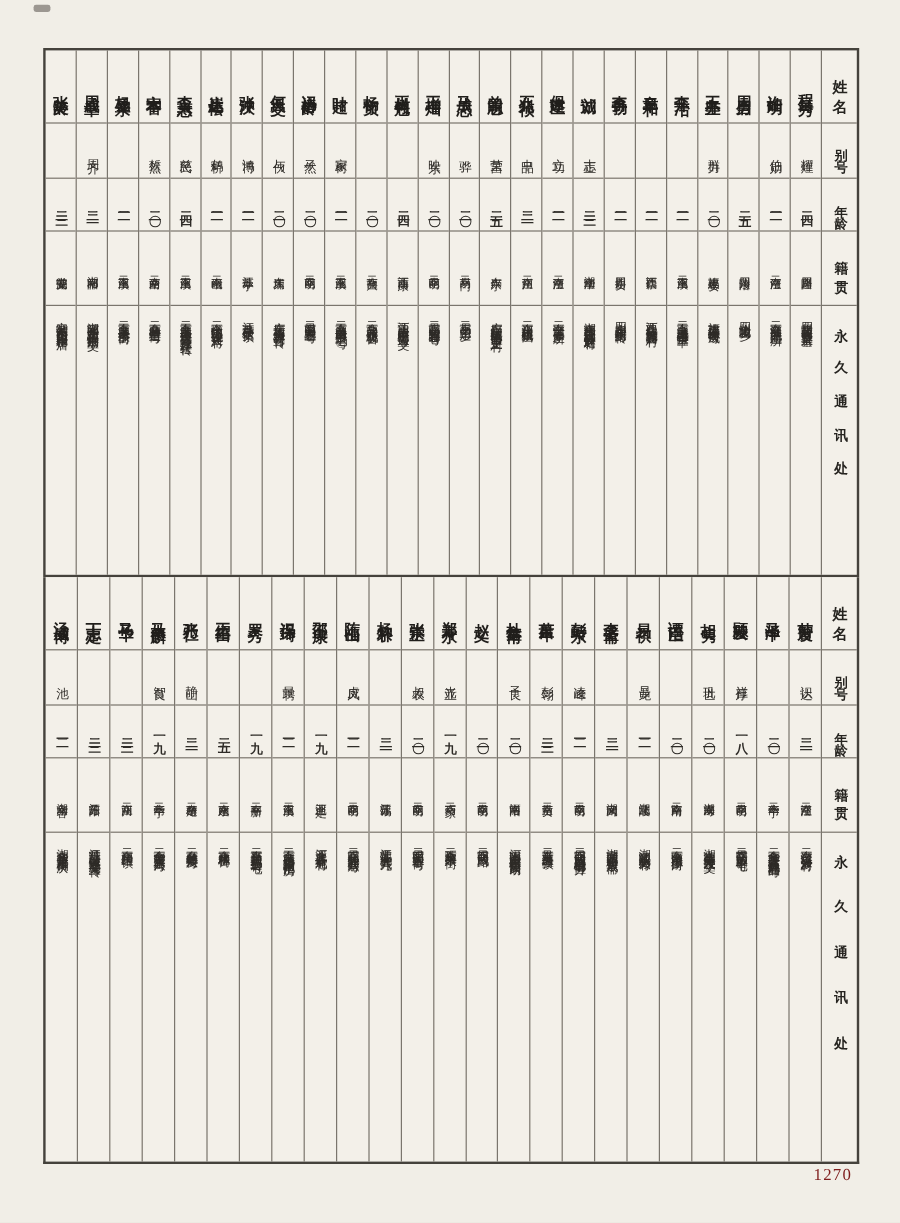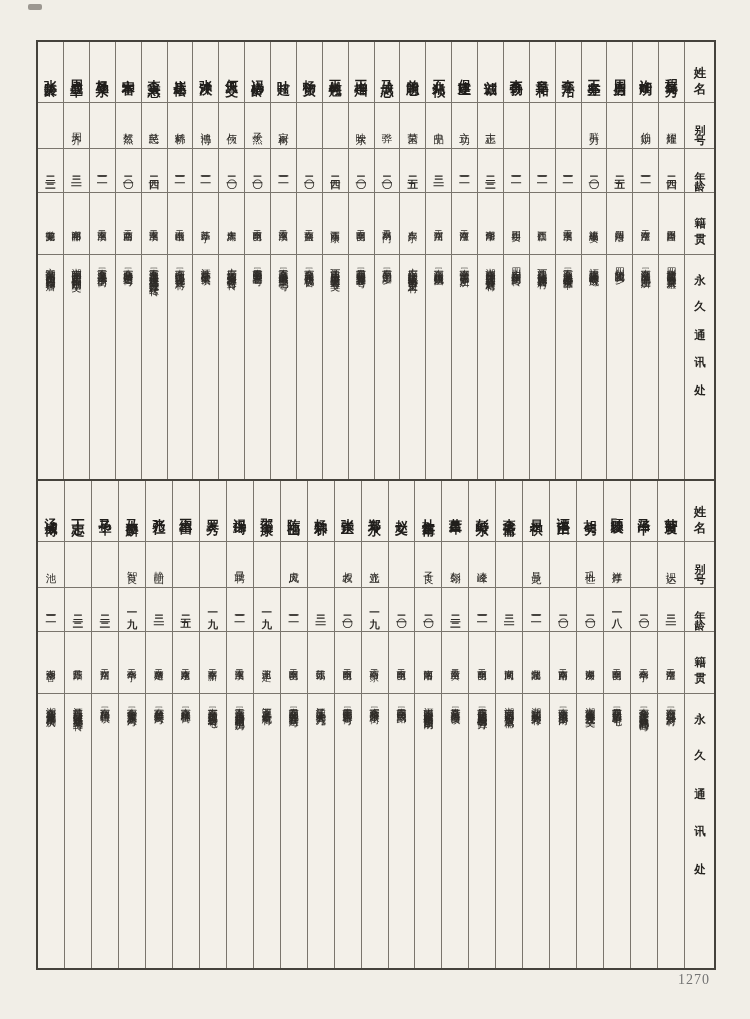--- a/index.html
+++ b/index.html
@@ -74,21 +74,21 @@
   .head.r-alias  .vtext{ font-size:11px;  letter-spacing:10px; }
   .head.r-age    .vtext{ font-size:11px;  letter-spacing:9px;  }
   .head.r-native .vtext{ font-size:11.5px; letter-spacing:16px; }
   #top-table    .head.r-address .vtext{ font-size:11.5px; letter-spacing:28px; }
   #bottom-table .head.r-address .vtext{ font-size:11.5px; letter-spacing:38px; }
   .head.r-address{ padding-top:8px; }
 
   .page-number{
     position:absolute; right:40px; top:972px;
     font-family:"Liberation Serif","DejaVu Serif",serif;
-    font-size:14px; color:#737373; letter-spacing:1px;
+    font-size:14px; color:#7f1d1d; letter-spacing:1px;
   }
 </style>
 </head>
 <body>
 
 <div class="sheet">
   <div class="scan-mark"></div>
 
   <div class="tables">
     <div class="grid-table" id="top-table">

